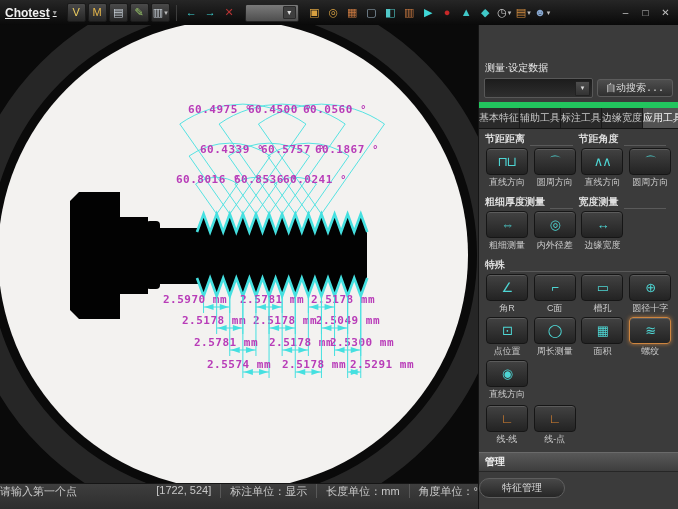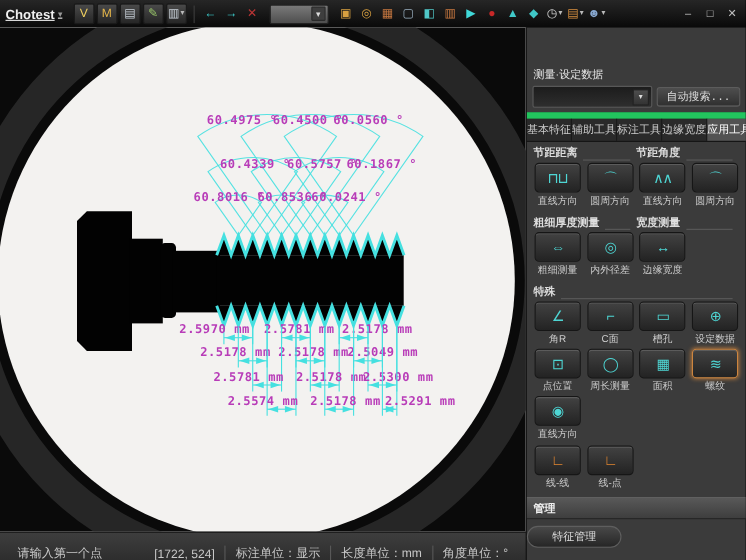--- a/index.html
+++ b/index.html
@@ -18,21 +18,21 @@
   .tb-dd{width:50px;height:16px;border:1px solid #222;border-radius:2px;background:linear-gradient(#7a7a7a,#4e4e4e);display:flex;align-items:center;justify-content:flex-end;padding-right:2px;cursor:pointer;margin:0 5px;}
   .tb-dd i{font-style:normal;font-size:8px;color:#ddd;background:#3e3e3e;border:1px solid #2a2a2a;width:11px;height:11px;display:flex;align-items:center;justify-content:center;border-radius:1px;}
   .win-controls{display:flex;gap:5px;margin-left:auto;}
   .wc{width:15px;height:14px;display:flex;align-items:center;justify-content:center;color:#c0c0c0;font-size:10px;cursor:pointer;}
 
   
   .main{flex:1;display:flex;}
   .left{width:478px;display:flex;flex-direction:column;}
   .canvas{width:478px;height:458px;position:relative;background:#e5e5e5;}
   .canvas svg{display:block;}
-  .statusbar{height:26px;background:linear-gradient(#3e3e3e,#2d2d2d);border-top:1px solid #151515;display:flex;align-items:flex-end;font-size:11px;color:#c8c8c8;padding:0 16px;gap:9px;}
+  .statusbar{height:26px;background:linear-gradient(#3e3e3e,#2d2d2d);border-top:1px solid #151515;display:flex;align-items:flex-start;font-size:11px;color:#c8c8c8;padding:0 0;gap:9px;}
   .grow{flex:1;}
   .sep{width:1px;height:14px;background:#585858;}
 
   
   .panel{width:200px;box-sizing:border-box;background:#3b3b3b;border-left:1px solid #141414;display:flex;flex-direction:column;font-size:10px;color:#ddd;padding:2px 0 4px;}
   .panel-title{font-size:10px;color:#e8e8e8;padding:2px 6px 3px;margin-top:32px;}
   .combo-row{display:flex;gap:4px;padding:0 5px 4px;align-items:center;}
   .combo{flex:1;height:18px;background:linear-gradient(#1c1c1c,#2e2e2e);border:1px solid #585858;border-radius:2px;display:flex;align-items:center;justify-content:space-between;padding:0 2px 0 5px;color:#ddd;cursor:pointer;}
   .combo-caret{width:13px;height:13px;background:linear-gradient(#4e4e4e,#333);border:1px solid #222;border-radius:1px;font-size:7px;display:flex;align-items:center;justify-content:center;color:#ddd;}
   .btn{height:18px;background:linear-gradient(#4e4e4e,#303030);border:1px solid #5c5c5c;border-radius:3px;color:#ddd;font-size:10px;padding:0 8px;cursor:pointer;font-family:Liberation Mono, monospace;white-space:nowrap;}
@@ -344,21 +344,21 @@
             <div class="tool">
               <div class="ticon">⌐</div>
               <div class="tlabel">C面</div>
             </div>
             <div class="tool">
               <div class="ticon">▭</div>
               <div class="tlabel">槽孔</div>
             </div>
             <div class="tool">
               <div class="ticon">⊕</div>
-              <div class="tlabel">设定数据</div>
+              <div class="tlabel">圆径十字</div>
             </div>
             <div class="tool">
               <div class="ticon">⊡</div>
               <div class="tlabel">点位置</div>
             </div>
             <div class="tool">
               <div class="ticon">◯</div>
               <div class="tlabel">周长测量</div>
             </div>
             <div class="tool">

